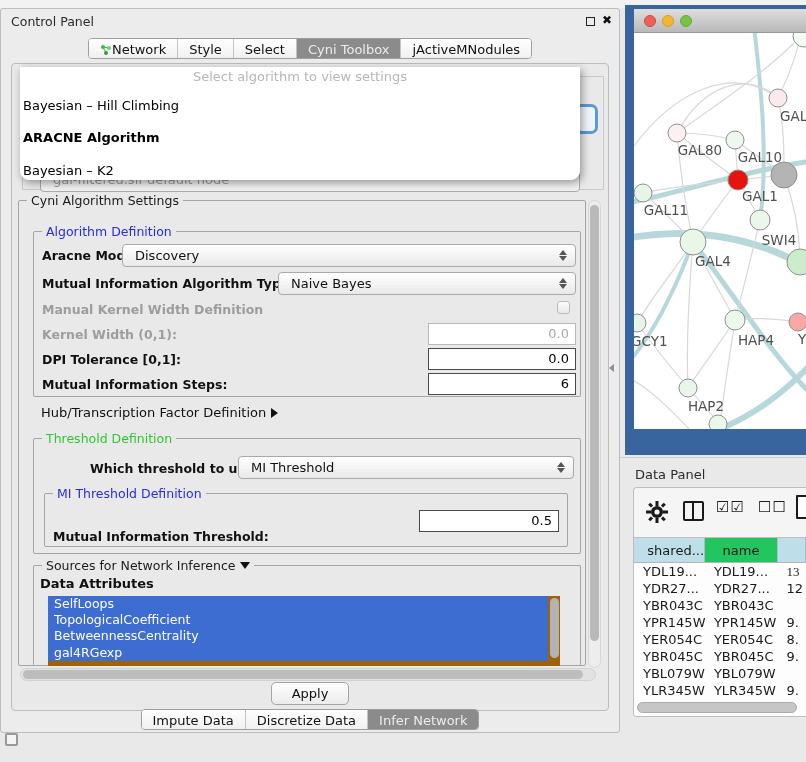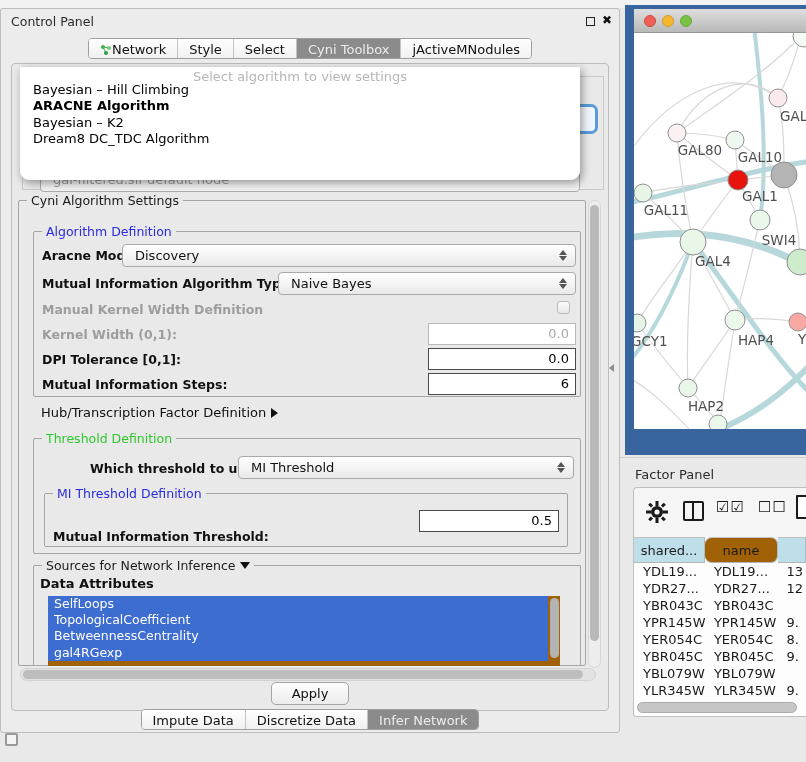--- a/index.html
+++ b/index.html
@@ -25,21 +25,21 @@
   .content { position:absolute; left:10px; top:54px; width:598px; height:648px; background:#e9e9e9; border:1px solid #bdbdbd; border-radius:4px; }
 
   
   .hidden-group { position:absolute; left:10px; top:12px; width:582px; height:114px; border:1px solid #c9c9c9; }
   .hidden-combo { position:absolute; left:28px; top:104px; width:540px; height:24px; border:1px solid #ababab; border-radius:4px; background:#f2f2f2; color:#9a9a9a; font-size:13px; line-height:22px; padding-left:12px; z-index:1; overflow:hidden; }
   .blue-frag { position:absolute; left:558px; top:40px; width:28px; height:30px; border:3px solid #5a9ad8; border-radius:7px; background:#f0f5fb; z-index:1; }
 
   
   .popup { position:absolute; left:8px; top:3px; width:560px; height:113px; background:#fff; border-radius:0 0 9px 9px; box-shadow:2px 3px 9px rgba(0,0,0,.38); z-index:5; overflow:hidden; }
   .popup-placeholder { text-align:center; color:#b6b6b6; font-size:13px; padding-top:2px; height:15px; }
-  .dd-item { font-size:13px; line-height:16.3px; padding-left:13px; color:#000; white-space:nowrap; }
+  .dd-item { font-size:13px; line-height:16.3px; padding-left:3px; color:#000; white-space:nowrap;margin-top:16px; }
   .dd-item.bold { font-weight:bold; }
 
   
   .gbox { position:absolute; border:1px solid #a5a5a5; border-radius:2px; }
   .gtitle { position:absolute; top:-8px; left:8px; background:#e9e9e9; padding:0 4px; font-size:12.5px; white-space:nowrap; }
   .gtitle.blue { color:#2a2ae0; }
   .gtitle.green { color:#2ec82e; }
   .tri-right { display:inline-block; width:0; height:0; border-left:7px solid #111; border-top:5px solid transparent; border-bottom:5px solid transparent; margin-left:5px; vertical-align:-1px; }
   .tri-down { display:inline-block; width:0; height:0; border-top:7px solid #111; border-left:5px solid transparent; border-right:5px solid transparent; margin-left:5px; vertical-align:1px; }
 
@@ -83,22 +83,22 @@
   .t-toolbar { position:absolute; left:0; top:0; width:100%; height:48px; }
   .gear-icon { position:absolute; left:12px; top:13px; }
   .col-icon { position:absolute; left:49px; top:13px; width:21px; height:20px; border:2px solid #1a1a1a; border-radius:2px; }
   .col-icon::after { content:""; position:absolute; left:7px; top:0; width:2px; height:16px; background:#1a1a1a; }
   .cb-icons { position:absolute; top:10px; font-size:15px; color:#1a1a1a; letter-spacing:1px; }
   .cb-checked { left:82px; }
   .cb-unchecked { left:124px; }
   .doc-icon { position:absolute; left:162px; top:7px; width:16px; height:24px; border:2px solid #1a1a1a; border-radius:1px; background:#fff; }
   .thead { position:absolute; left:0; top:49px; width:100%; height:26px; display:flex; }
   .th { font-size:13px; text-align:center; line-height:25px; border-right:1px solid #a9bfc8; border-top:1px solid #c0c0c0; border-bottom:1px solid #b5b5b5; overflow:hidden; white-space:nowrap; }
-  .th.hl { background:#bedfea; }
-  .th.plain { background:#a16207;border-radius:7px; }
+  .th.hl { background:#bedfea;text-align:right; }
+  .th.plain { background:#22c55e; }
   .tbody { position:absolute; left:0; top:75px; width:100%; bottom:0; background:#fdfdfd; overflow:hidden; }
   .tr { display:flex; height:17px; }
   .td { font-size:13px; line-height:17px; padding-left:9px; overflow:hidden; white-space:nowrap; }
   .t-hscroll { position:absolute; left:3px; bottom:3px; width:160px; height:11px; background:#c6c6c6; border:1px solid #ababab; border-radius:6px; z-index:3; }
 
   .split-handle { position:absolute; left:609px; top:364px; width:0; height:0; border-right:5px solid #8f8f8f; border-top:4px solid transparent; border-bottom:4px solid transparent; }
   .float-icon { position:absolute; left:5px; top:733px; width:13px; height:13px; border:2px solid #999; border-radius:2px; background:#f4f4f4; }
 </style>
 </head>
 <body>
@@ -326,21 +326,21 @@
           <text x="164" y="311" text-anchor="start" font-size="13.5" fill="#4f4f4f" font-family="&quot;DejaVu Sans&quot;,sans-serif">Y</text>
           <text x="72" y="378" text-anchor="middle" font-size="13.5" fill="#4f4f4f" font-family="&quot;DejaVu Sans&quot;,sans-serif">HAP2</text>
         </g>
     </svg>
   </div>
 </div>
 
 <div class="split-handle"></div>
 
 <div class="tpanel">
-  <span class="tpanel-title">Factor Panel</span>
+  <span class="tpanel-title">Data Panel</span>
   <div class="tpanel-inner">
     <div class="t-toolbar">
       <svg class="gear-icon" width="22" height="22" viewBox="0 0 22 22">
         <g fill="#1a1a1a">
           <circle cx="11" cy="11" r="6"></circle>
           <g>
             <rect x="9.5" y="0" width="3" height="5"></rect>
               <rect x="9.5" y="17" width="3" height="5"></rect>
             <rect x="0" y="9.5" width="5" height="3"></rect>
               <rect x="17" y="9.5" width="5" height="3"></rect>
@@ -359,21 +359,21 @@
     </div>
     <div class="thead" id="table-head">
         <div class="th hl" style="width: 76px;">shared...</div>
         <div class="th plain" style="width: 78px;">name</div>
         <div class="th hl" style="width: 30px;"></div>
       </div>
     <div class="tbody" id="table-body">
         <div class="tr">
           <div class="td" style="width: 76px;">YDL19...</div>
           <div class="td" style="width: 78px;">YDL19...</div>
-          <div class="td" style="width: 30px;">13</div>
+          <div class="td" style="width: 30px; font-family: Liberation Serif, serif;">13</div>
         </div>
         <div class="tr">
           <div class="td" style="width: 76px;">YDR27...</div>
           <div class="td" style="width: 78px;">YDR27...</div>
           <div class="td" style="width: 30px;">12</div>
         </div>
         <div class="tr">
           <div class="td" style="width: 76px;">YBR043C</div>
           <div class="td" style="width: 78px;">YBR043C</div>
           <div class="td" style="width: 30px;"></div>

